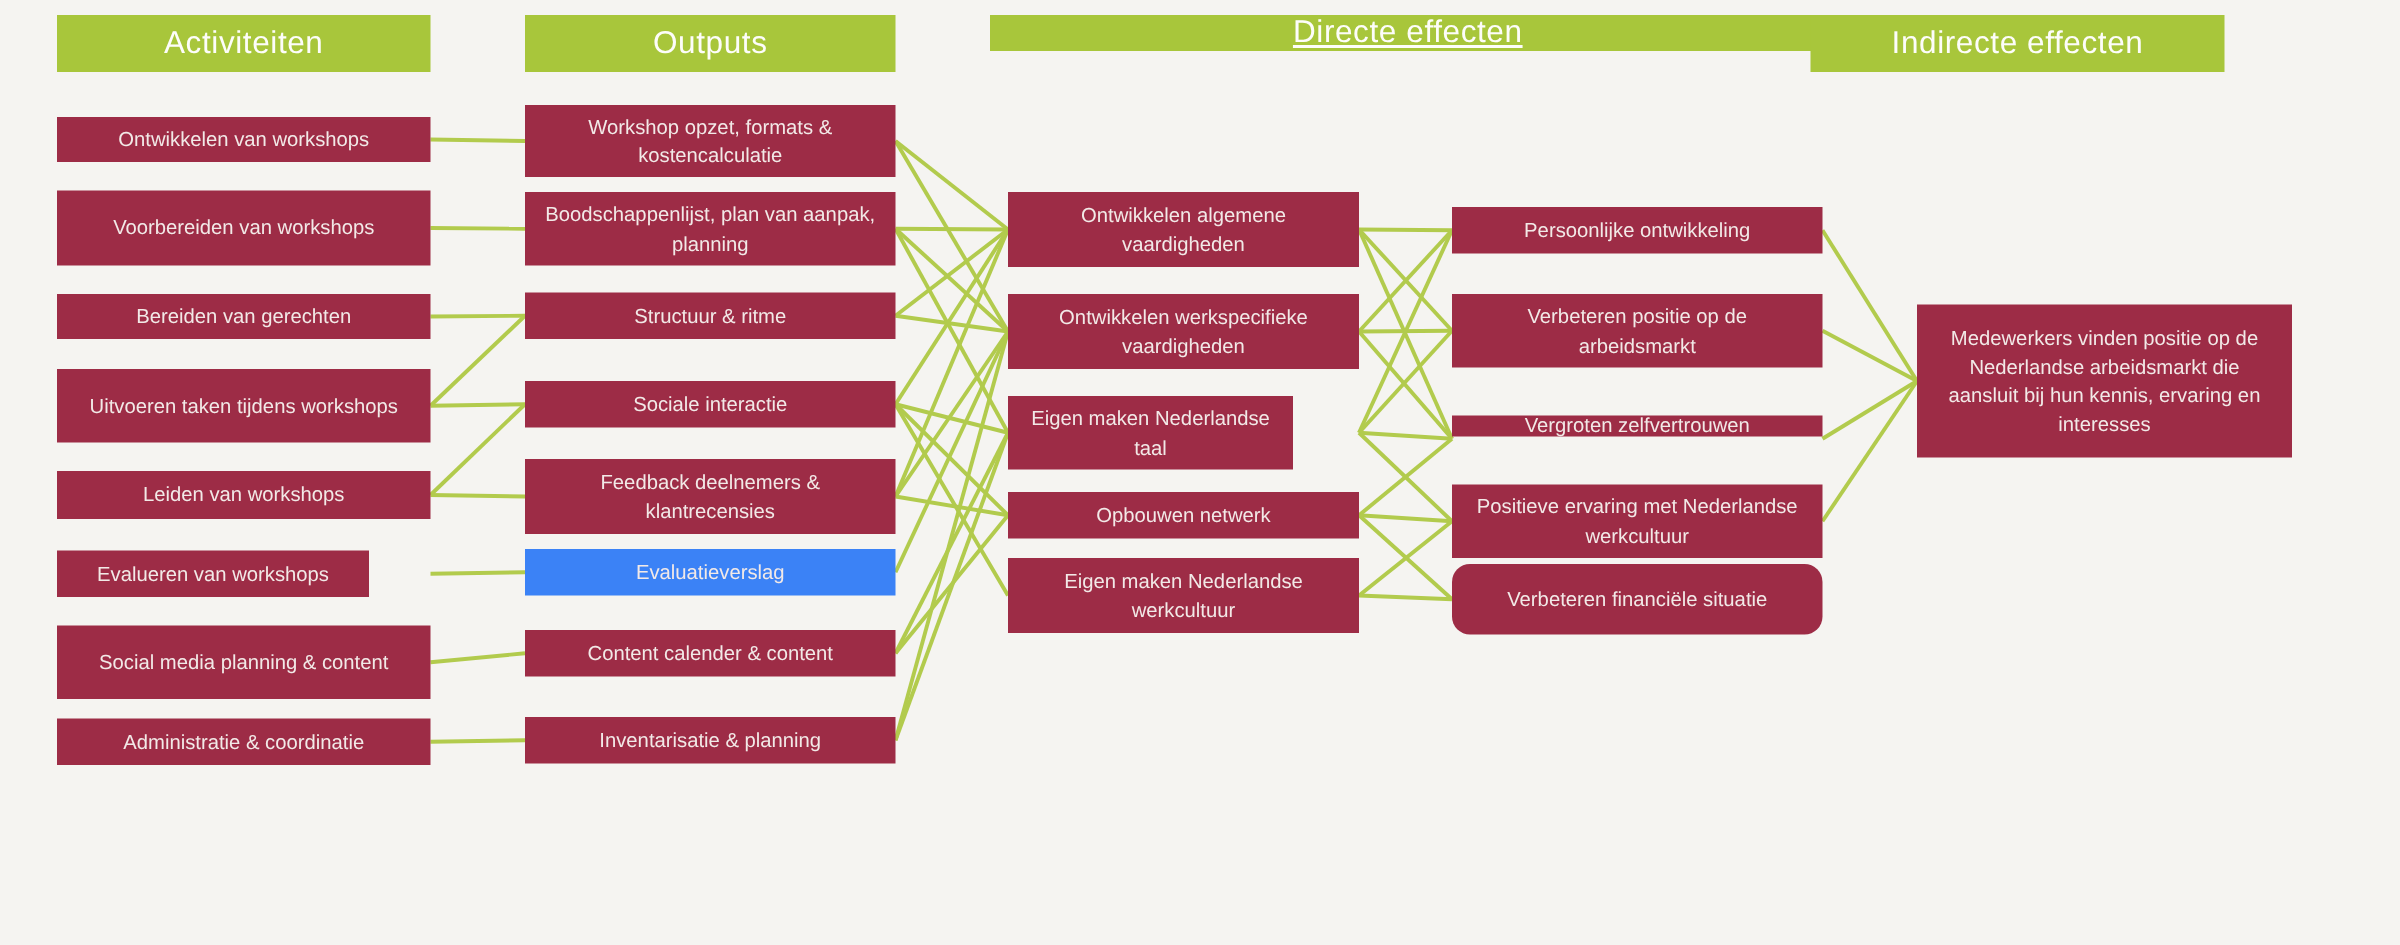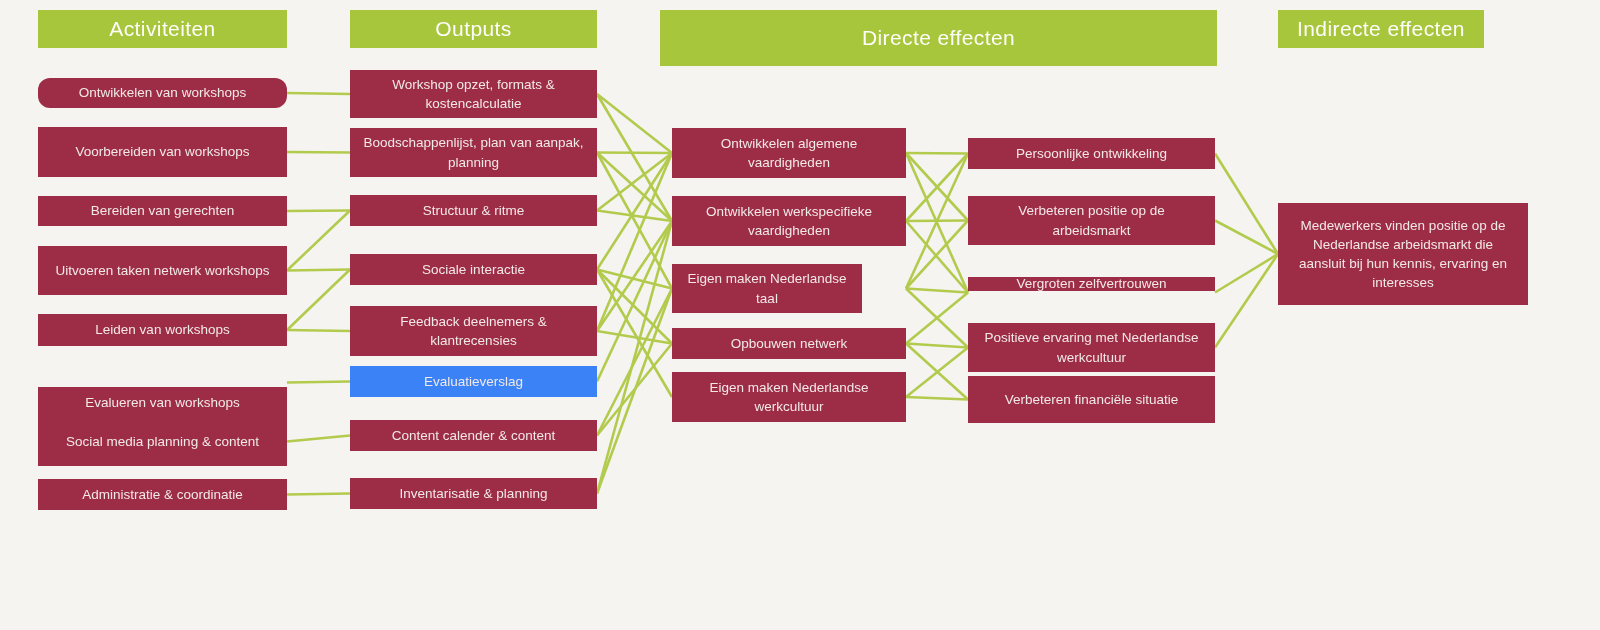--- a/index.html
+++ b/index.html
@@ -94,43 +94,43 @@
       <line x1="906" y1="397" x2="968" y2="347.5" stroke="#b2cb4d" stroke-width="2.6"></line>
       <line x1="906" y1="397" x2="968" y2="399.5" stroke="#b2cb4d" stroke-width="2.6"></line>
       <line x1="1215" y1="153.5" x2="1278" y2="254" stroke="#b2cb4d" stroke-width="2.6"></line>
       <line x1="1215" y1="220.5" x2="1278" y2="254" stroke="#b2cb4d" stroke-width="2.6"></line>
       <line x1="1215" y1="292.5" x2="1278" y2="254" stroke="#b2cb4d" stroke-width="2.6"></line>
       <line x1="1215" y1="347.5" x2="1278" y2="254" stroke="#b2cb4d" stroke-width="2.6"></line>
     </svg>
   <div id="nodes-layer">
       <div class="header-box" style="background: rgb(168, 198, 59); left: 38px; top: 10px; width: 249px; height: 38px;">Activiteiten</div>
       <div class="header-box" style="background: rgb(168, 198, 59); left: 350px; top: 10px; width: 247px; height: 38px;">Outputs</div>
-      <div class="header-box" style="background: rgb(168, 198, 59); left: 660px; top: 10px; width: 557px; height: 56px;">Directe effecten</div>
-      <div class="header-box" style="background: rgb(168, 198, 59); left: 1278px; top: 10px; width: 206px; height: 38px;">Indirecte effecten</div>
-      <div class="node-box" style="background: rgb(157, 44, 70); left: 38px; top: 78px; width: 249px; height: 30px; border-radius: 12px;">Ontwikkelen van workshops</div>
+      <div class="header-box" style="background: rgb(168, 198, 59); left: 660px; top: 10px; width: 557px; height: 24px; text-decoration: underline;">Directe effecten</div>
+      <div class="header-box" style="background: rgb(168, 198, 59); left: 1207px; top: 10px; width: 276px; height: 38px;">Indirecte effecten</div>
+      <div class="node-box" style="background: rgb(157, 44, 70); left: 38px; top: 78px; width: 249px; height: 30px;">Ontwikkelen van workshops</div>
       <div class="node-box" style="background: rgb(157, 44, 70); left: 38px; top: 127px; width: 249px; height: 50px;">Voorbereiden van workshops</div>
       <div class="node-box" style="background: rgb(157, 44, 70); left: 38px; top: 196px; width: 249px; height: 30px;">Bereiden van gerechten</div>
-      <div class="node-box" style="background: rgb(157, 44, 70); left: 38px; top: 246px; width: 249px; height: 49px;">Uitvoeren taken netwerk workshops</div>
+      <div class="node-box" style="background: rgb(157, 44, 70); left: 38px; top: 246px; width: 249px; height: 49px;">Uitvoeren taken tijdens workshops</div>
       <div class="node-box" style="background: rgb(157, 44, 70); left: 38px; top: 314px; width: 249px; height: 32px;">Leiden van workshops</div>
-      <div class="node-box" style="background: rgb(157, 44, 70); left: 38px; top: 387px; width: 249px; height: 31px;">Evalueren van workshops</div>
+      <div class="node-box" style="background: rgb(157, 44, 70); left: 38px; top: 367px; width: 208px; height: 31px;">Evalueren van workshops</div>
       <div class="node-box" style="background: rgb(157, 44, 70); left: 38px; top: 417px; width: 249px; height: 49px;">Social media planning &amp; content</div>
       <div class="node-box" style="background: rgb(157, 44, 70); left: 38px; top: 479px; width: 249px; height: 31px; text-align: right;">Administratie &amp; coordinatie</div>
       <div class="node-box" style="background: rgb(157, 44, 70); left: 350px; top: 70px; width: 247px; height: 48px;">Workshop opzet, formats &amp; kostencalculatie</div>
       <div class="node-box" style="background: rgb(157, 44, 70); left: 350px; top: 128px; width: 247px; height: 49px;">Boodschappenlijst, plan van aanpak, planning</div>
       <div class="node-box" style="background: rgb(157, 44, 70); left: 350px; top: 195px; width: 247px; height: 31px;">Structuur &amp; ritme</div>
       <div class="node-box" style="background: rgb(157, 44, 70); left: 350px; top: 254px; width: 247px; height: 31px;">Sociale interactie</div>
       <div class="node-box" style="background: rgb(157, 44, 70); left: 350px; top: 306px; width: 247px; height: 50px;">Feedback deelnemers &amp; klantrecensies</div>
       <div class="node-box" style="background: #3b82f6; left: 350px; top: 366px; width: 247px; height: 31px;">Evaluatieverslag</div>
       <div class="node-box" style="background: rgb(157, 44, 70); left: 350px; top: 420px; width: 247px; height: 31px;">Content calender &amp; content</div>
       <div class="node-box" style="background: rgb(157, 44, 70); left: 350px; top: 478px; width: 247px; height: 31px;">Inventarisatie &amp; planning</div>
       <div class="node-box" style="background: rgb(157, 44, 70); left: 672px; top: 128px; width: 234px; height: 50px;">Ontwikkelen algemene vaardigheden</div>
       <div class="node-box" style="background: rgb(157, 44, 70); left: 672px; top: 196px; width: 234px; height: 50px;">Ontwikkelen werkspecifieke vaardigheden</div>
       <div class="node-box" style="background: rgb(157, 44, 70); left: 672px; top: 264px; width: 190px; height: 49px;">Eigen maken Nederlandse taal</div>
       <div class="node-box" style="background: rgb(157, 44, 70); left: 672px; top: 328px; width: 234px; height: 31px;">Opbouwen netwerk</div>
       <div class="node-box" style="background: rgb(157, 44, 70); left: 672px; top: 372px; width: 234px; height: 50px;">Eigen maken Nederlandse werkcultuur</div>
       <div class="node-box" style="background: rgb(157, 44, 70); left: 968px; top: 138px; width: 247px; height: 31px;">Persoonlijke ontwikkeling</div>
       <div class="node-box" style="background: rgb(157, 44, 70); left: 968px; top: 196px; width: 247px; height: 49px;">Verbeteren positie op de arbeidsmarkt</div>
       <div class="node-box" style="background: rgb(157, 44, 70); left: 968px; top: 277px; width: 247px; height: 14px;">Vergroten zelfvertrouwen</div>
       <div class="node-box" style="background: rgb(157, 44, 70); left: 968px; top: 323px; width: 247px; height: 49px;">Positieve ervaring met Nederlandse werkcultuur</div>
-      <div class="node-box" style="background: rgb(157, 44, 70); left: 968px; top: 376px; width: 247px; height: 47px;">Verbeteren financiële situatie</div>
+      <div class="node-box" style="background: rgb(157, 44, 70); left: 968px; top: 376px; width: 247px; height: 47px; border-radius: 12px;">Verbeteren financiële situatie</div>
       <div class="node-box" style="background: rgb(157, 44, 70); left: 1278px; top: 203px; width: 250px; height: 102px;">Medewerkers vinden positie op de Nederlandse arbeidsmarkt die aansluit bij hun kennis, ervaring en interesses</div>
     </div>
 </div>
 
 </body></html>

